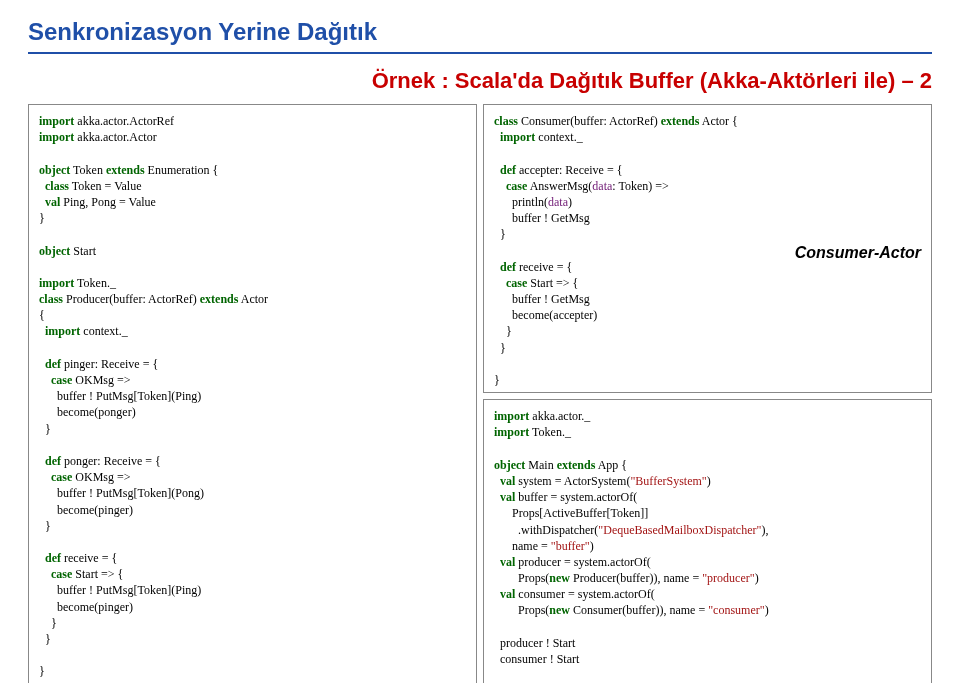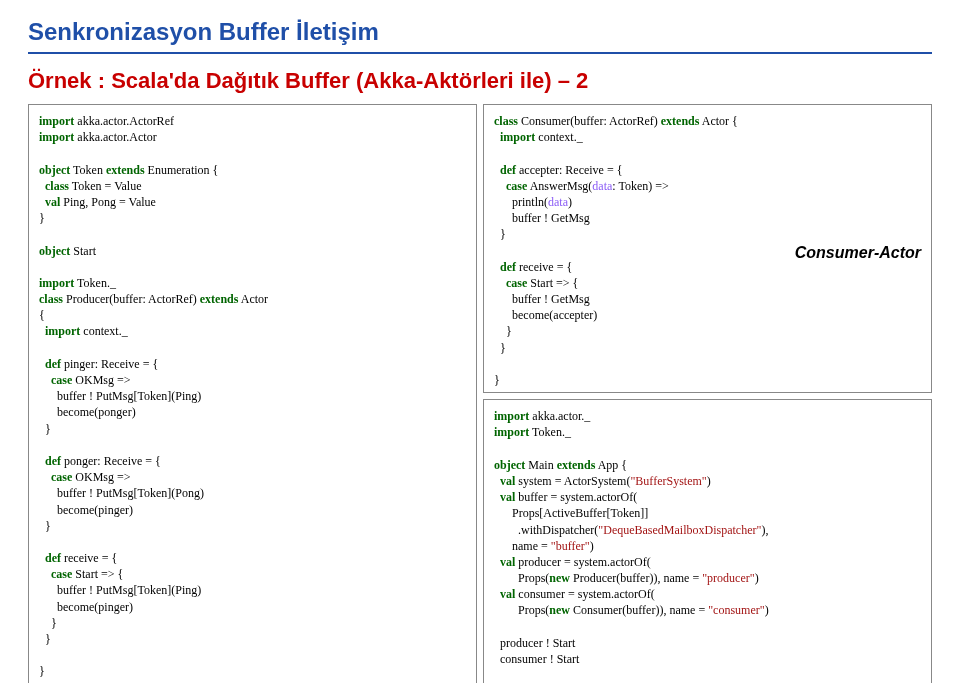--- a/index.html
+++ b/index.html
@@ -20,20 +20,21 @@
   }
   .rule {
     border-bottom: 2px solid #1f4fa8;
     margin-bottom: 14px;
   }
   .subtitle {
     font-size: 22px;
     font-weight: bold;
     color: #c80000;
     margin-bottom: 10px;
+    text-align: right;
   }
   .cols {
     display: flex;
     gap: 6px;
     align-items: flex-start;
   }
   .col {
     flex: 1;
     position: relative;
   }
@@ -44,35 +45,35 @@
     position: relative;
   }
   pre {
     margin: 0;
     font-family: Liberation Serif, serif;
     font-size: 12px;
     line-height: 1.35;
     white-space: pre;
   }
   .kw { color: #006400; font-weight: bold; }
-  .tp { color: #8b5cf6; }
+  .tp { color: #701a75; }
   .str { color: #a31515; }
   .labelbox {
     font-family: Arial, sans-serif;
     font-size: 16px;
     font-style: italic;
     font-weight: bold;
     text-align: right;
     margin-top: 4px;
   }
 </style>
 </head>
 <body>
 
-<div class="title">Senkronizasyon Buffer İletişim</div>
+<div class="title">Senkronizasyon Yerine Dağıtık</div>
 <div class="rule"></div>
 <div class="subtitle">Örnek : Scala'da Dağıtık Buffer (Akka-Aktörleri ile) – 2</div>
 
 <div class="cols">
   <div class="col">
     <div class="codebox">
       <pre><span class="kw">import</span> akka.actor.ActorRef
 <span class="kw">import</span> akka.actor.Actor
 
 <span class="kw">object</span> Token <span class="kw">extends</span> Enumeration {

